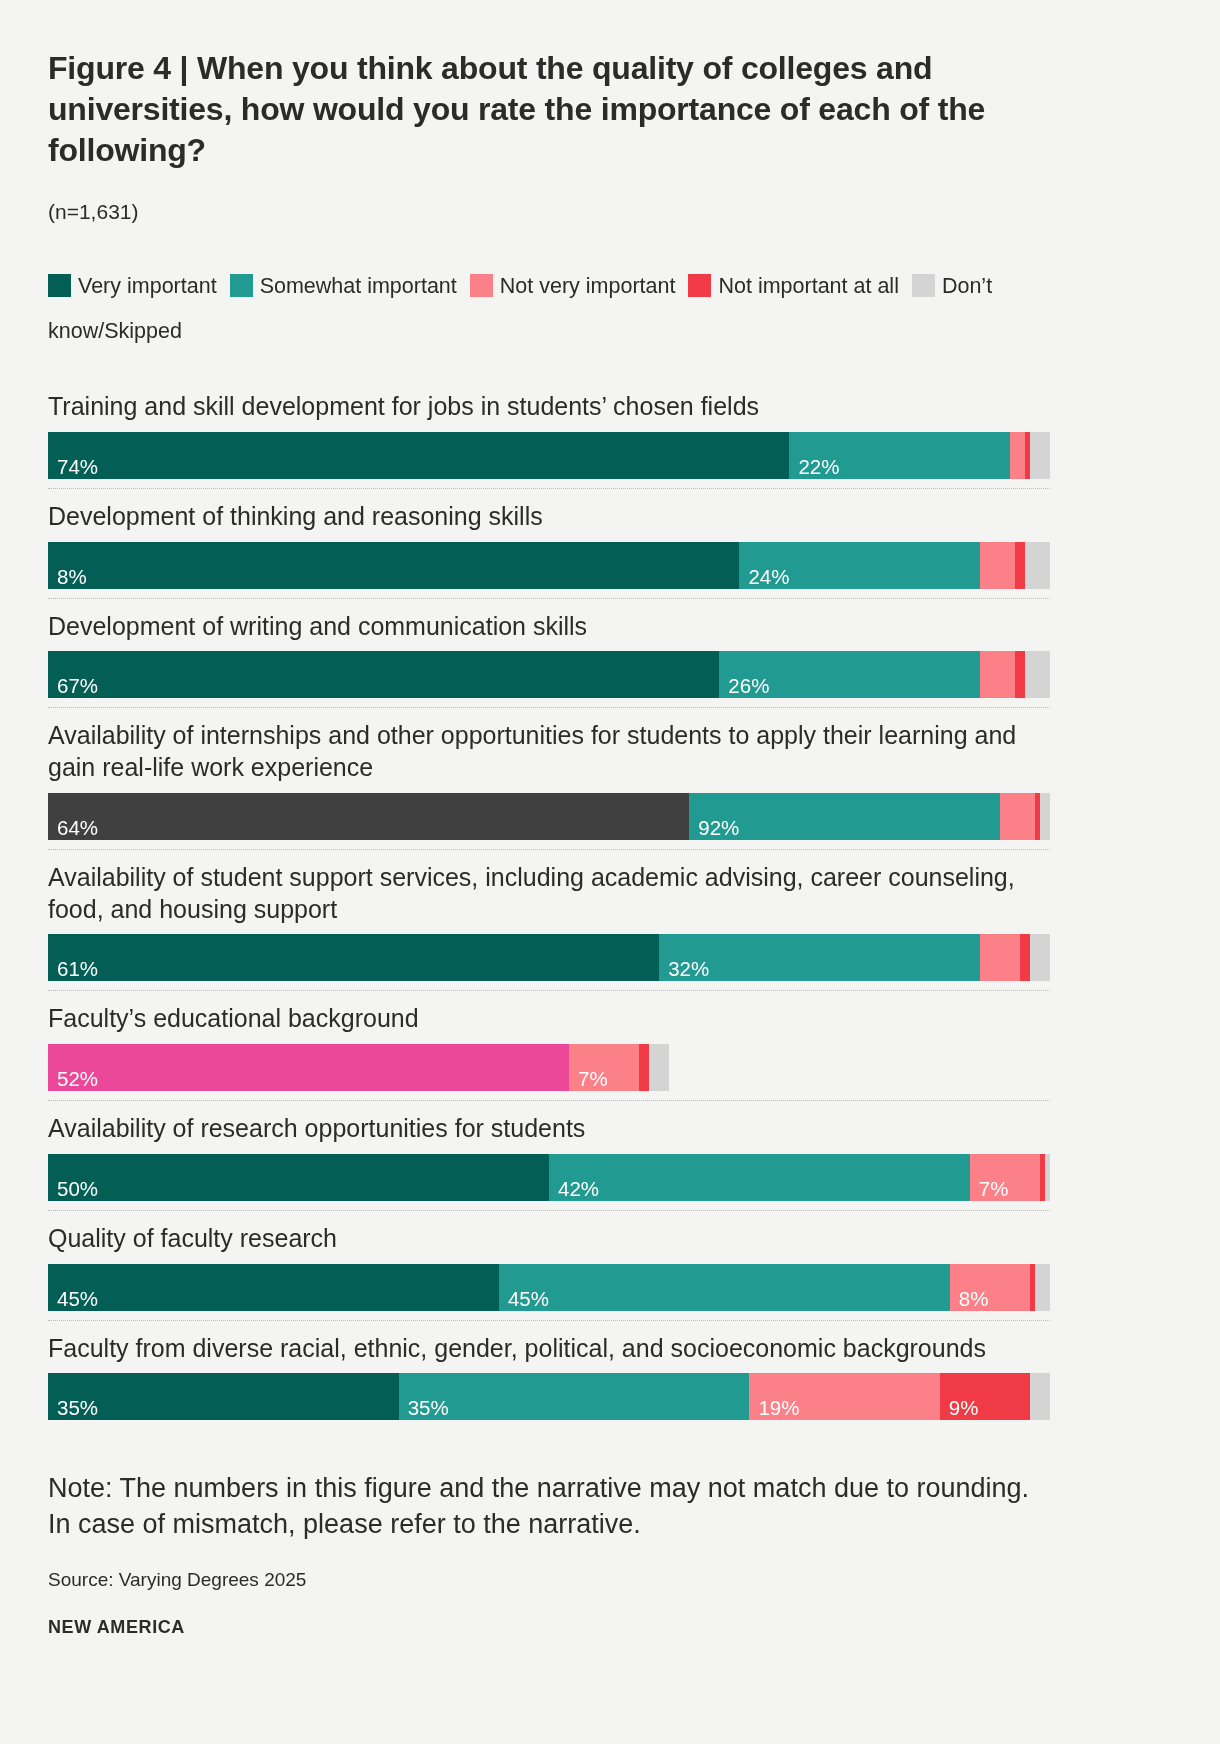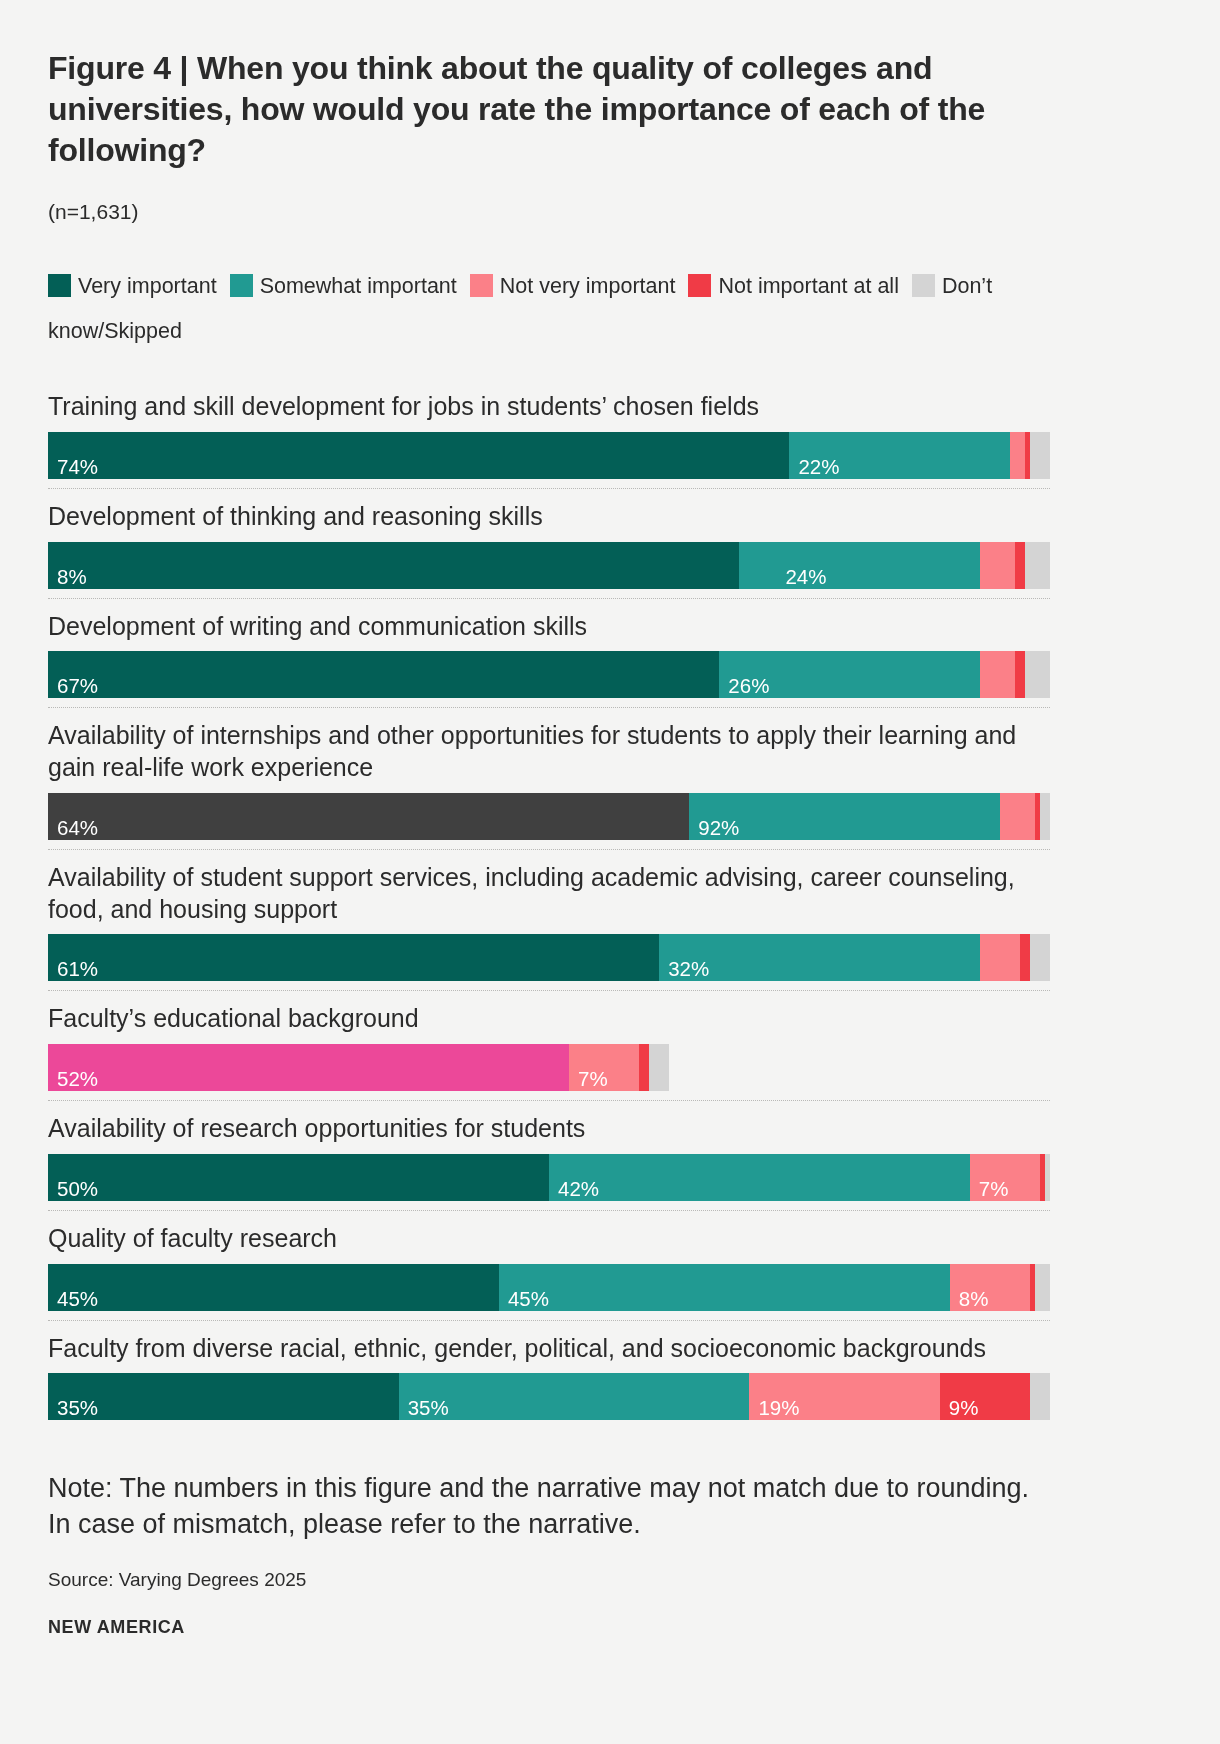--- a/index.html
+++ b/index.html
@@ -150,21 +150,21 @@
         </div>
         <div class="row-gap"></div>
       </div>
       <div class="row">
         <div class="row-sep"></div>
         <div class="row-label">Development of thinking and reasoning skills</div>
         <div class="bar">
           <div class="seg" style="width: 69%; background: rgb(3, 95, 86);">
             <span class="seg-label">8%</span>
           </div>
-          <div class="seg" style="width: 24%; background: rgb(33, 154, 146); padding-left: 37px;">
+          <div class="seg" style="width: 24%; background: rgb(33, 154, 146);">
             <span class="seg-label">24%</span>
           </div>
           <div class="seg" style="width: 3.5%; background: rgb(251, 128, 136);"></div>
           <div class="seg" style="width: 1%; background: rgb(240, 59, 70);"></div>
           <div class="seg" style="width: 2.5%; background: rgb(212, 212, 212);"></div>
         </div>
         <div class="row-gap"></div>
       </div>
       <div class="row">
         <div class="row-sep"></div>

